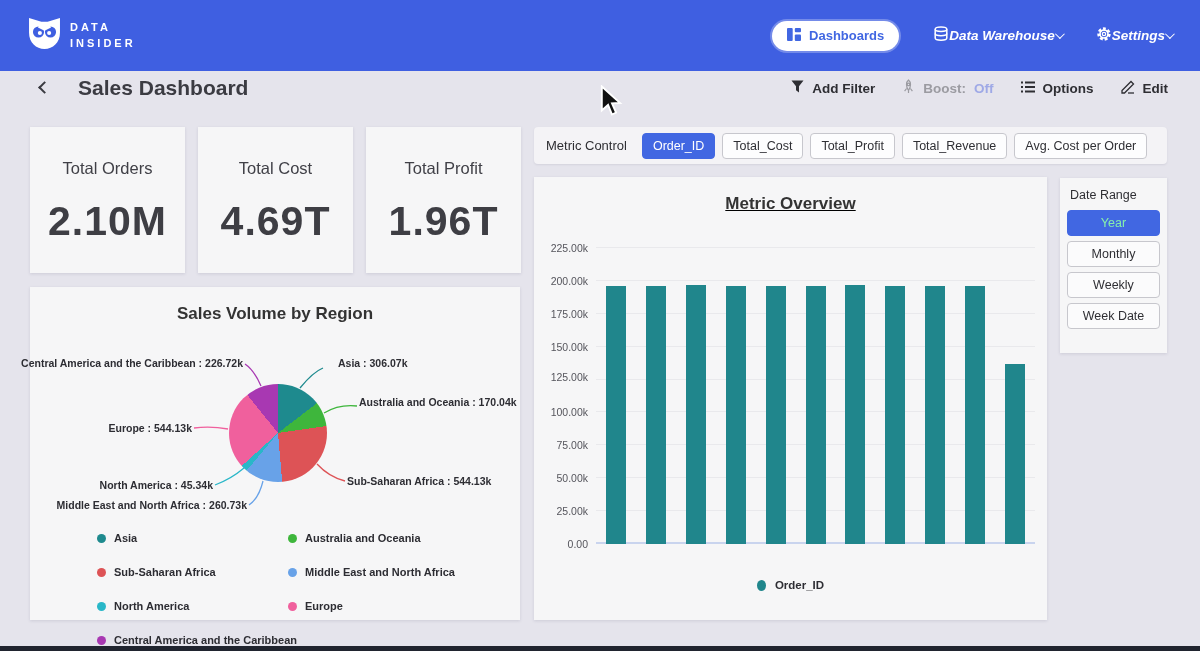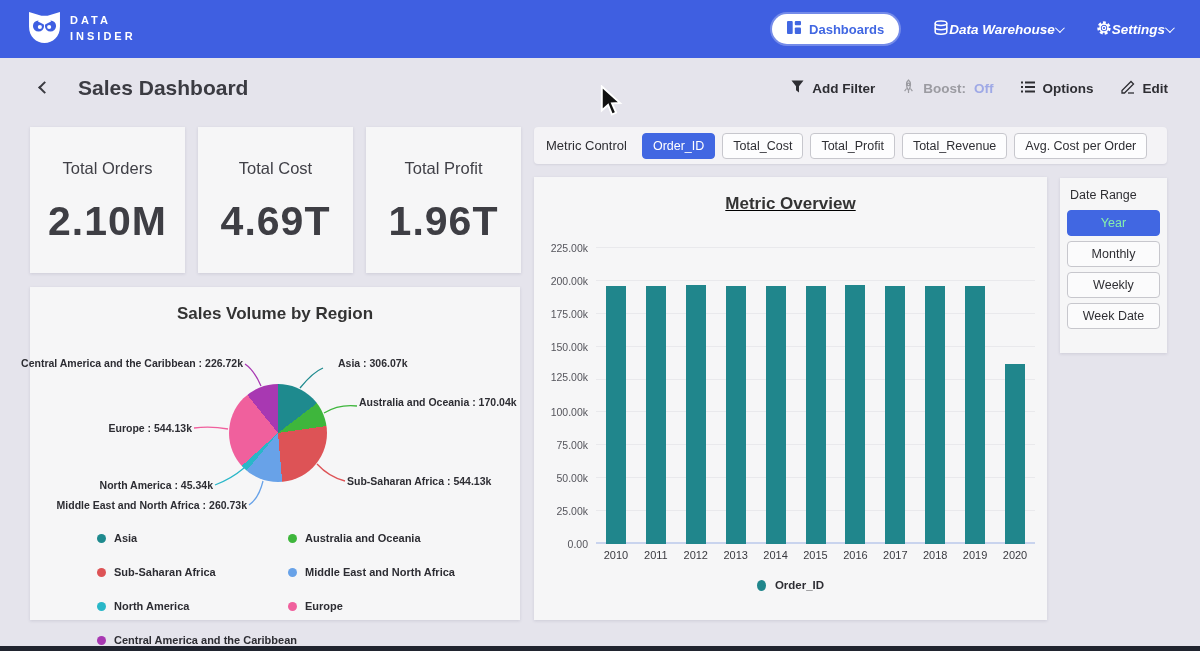--- a/index.html
+++ b/index.html
@@ -1,20 +1,20 @@
 <!DOCTYPE html>
 <html style="--nav: #3f5fe1; --accent: #4167e2; --boostoff: #9fa9e6;"><head>
 <meta charset="utf-8">
 <style>
   * { margin:0; padding:0; box-sizing:border-box; font-family:"Liberation Sans", sans-serif; }
   html,body { width:1200px; height:651px; }
   .app { position:relative; width:1200px; height:651px; background:#e5e4ec; overflow:hidden; }
 
   
-  .topnav { position:absolute; left:0; top:0; width:1200px; height:58px; background:var(--nav,#3f5fe1);
+  .topnav { position:absolute; left:0; top:0; width:1200px; height:71px; background:var(--nav,#3f5fe1);
             display:flex; align-items:center; justify-content:space-between; padding:0 28px; }
   .brand { display:flex; align-items:center; gap:9px; }
   .brand-text { color:#fff; font-size:11px; font-weight:bold; letter-spacing:3px; line-height:1.45; }
   .topnav-right { display:flex; align-items:center; gap:34px; }
   .nav-pill { display:flex; align-items:center; gap:8px; background:#fff; color:var(--accent,#4167e2);
               border:none; border-radius:17px; padding:7px 15px; font-size:13px; font-weight:bold;
               box-shadow:0 0 0 2px rgba(255,255,255,0.28); cursor:pointer; }
   .nav-item { display:flex; align-items:center; gap:0; color:#fff; font-size:13.5px; font-weight:600; cursor:pointer;font-style:italic; }
   .chev { width:7px; height:7px; border-right:1.8px solid #fff; border-bottom:1.8px solid #fff;
           transform:rotate(45deg) translateY(-2px); display:inline-block; }
@@ -311,33 +311,20 @@
         <div class="bar" style="left: 89.7727px; height: 258.638px; background: rgb(32, 134, 140);"></div>
         <div class="bar" style="left: 129.682px; height: 257.98px; background: rgb(32, 134, 140);"></div>
         <div class="bar" style="left: 169.591px; height: 257.849px; background: rgb(32, 134, 140);"></div>
         <div class="bar" style="left: 209.5px; height: 257.98px; background: rgb(32, 134, 140);"></div>
         <div class="bar" style="left: 249.409px; height: 258.638px; background: rgb(32, 134, 140);"></div>
         <div class="bar" style="left: 289.318px; height: 258.112px; background: rgb(32, 134, 140);"></div>
         <div class="bar" style="left: 329.227px; height: 257.98px; background: rgb(32, 134, 140);"></div>
         <div class="bar" style="left: 369.136px; height: 258.112px; background: rgb(32, 134, 140);"></div>
         <div class="bar" style="left: 409.045px; height: 179.968px; background: rgb(32, 134, 140);"></div>
       </div>
-    <div class="xlabels" id="xlabels">
-        <span>2010</span>
-        <span>2011</span>
-        <span>2012</span>
-        <span>2013</span>
-        <span>2014</span>
-        <span>2015</span>
-        <span>2016</span>
-        <span>2017</span>
-        <span>2018</span>
-        <span>2019</span>
-        <span>2020</span>
-      </div>
     <div class="chart-legend">
       <span class="legend-dot" id="bar-legend-dot" style="background: rgb(32, 134, 140);"></span>
       <span class="chart-legend-label">Order_ID</span>
     </div>
   </section>
 
   <section class="card daterange-card">
     <div class="dr-label">Date Range</div>
     <div id="dr-buttons">
         <button class="dr-btn selected">Year</button>

